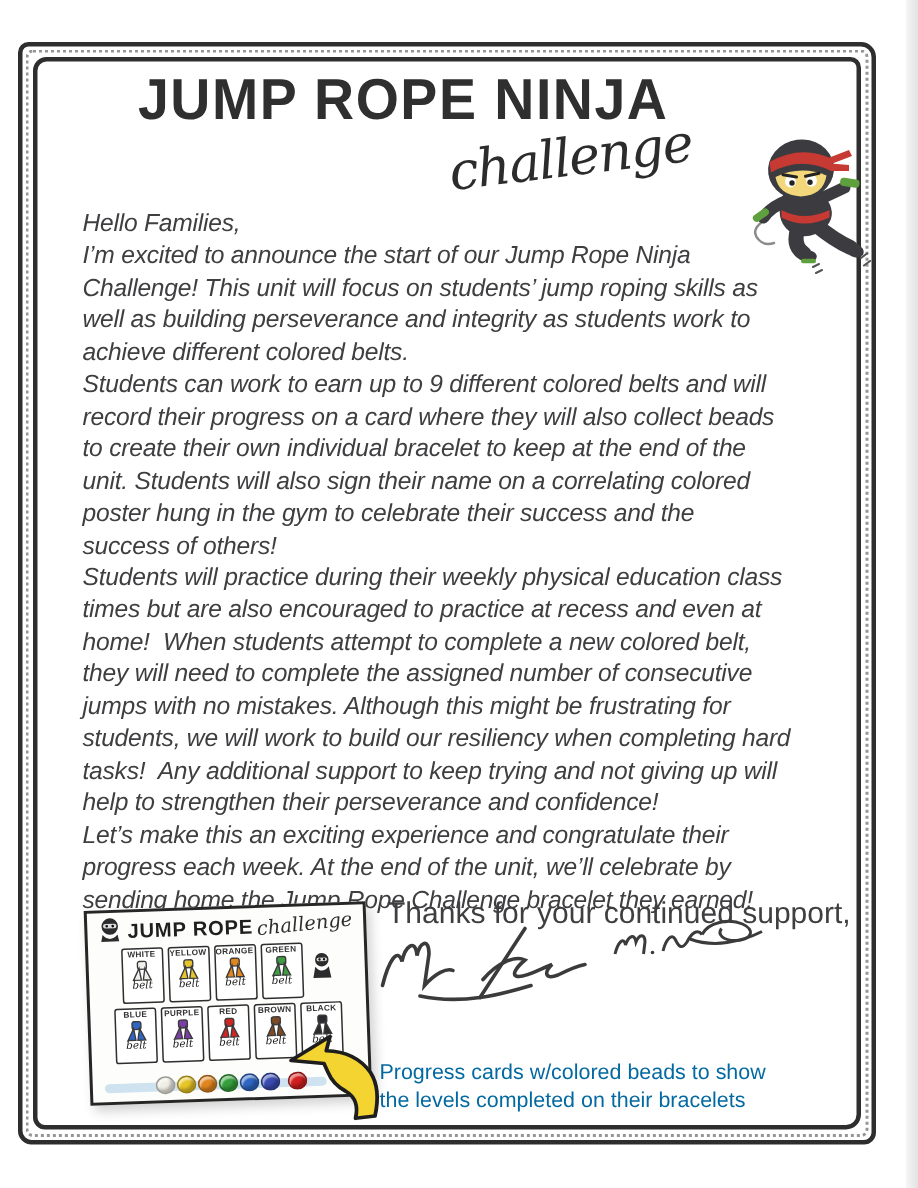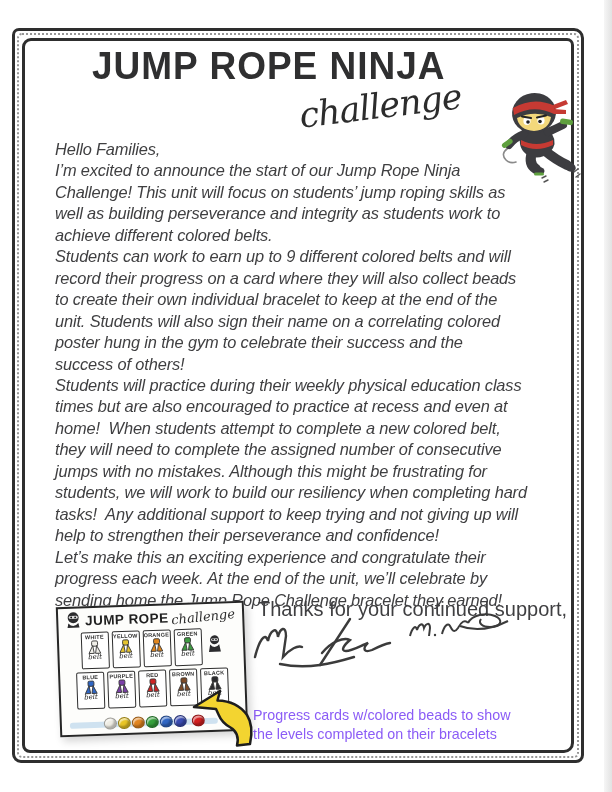--- a/index.html
+++ b/index.html
@@ -39,21 +39,21 @@
   .row-ninja{margin-left:2px;margin-top:7px;}
   .bead-strip{position:absolute;left:8px;right:24px;bottom:4px;height:12px;}
   .string{position:absolute;left:0;right:4px;top:4px;height:6px;background:#cfe2f0;
        border-radius:3px;}
   .beads{position:absolute;left:34px;top:0;display:flex;gap:1px;}
   .bead{width:11px;height:10px;border-radius:50%;border:1px solid rgba(0,0,0,0.35);display:inline-block;
        box-shadow:inset -2px -2px 2px rgba(0,0,0,0.28), inset 1px 2px 1px rgba(255,255,255,0.55);}
   .bead-last{position:absolute;left:122px;top:0;}
   .arrow{position:absolute;left:190px;top:688px;z-index:3;}
   .caption{position:absolute;left:253px;top:706px;font-size:14.3px;line-height:18.5px;
-       color:#8b5cf6;white-space:pre;}
+       color:#0369a1;white-space:pre;}
 </style>
 </head>
 <body>
 
 <div class="scan-edge"></div>
 
 <div class="frame">
   <div class="dots"></div>
   <div class="inner"></div>
 </div>

